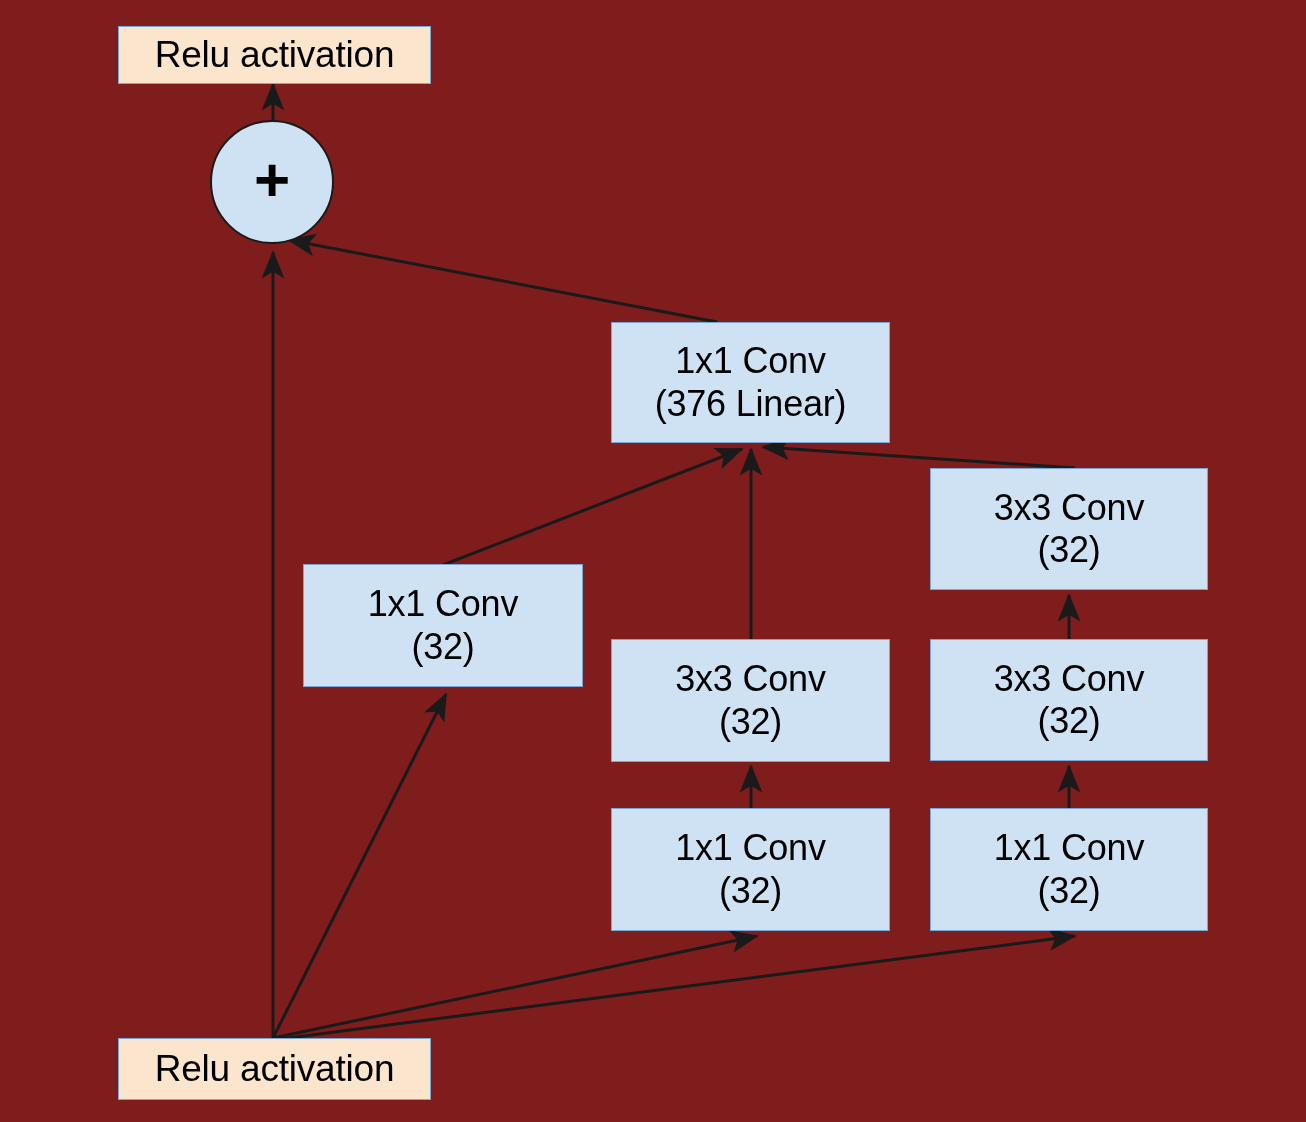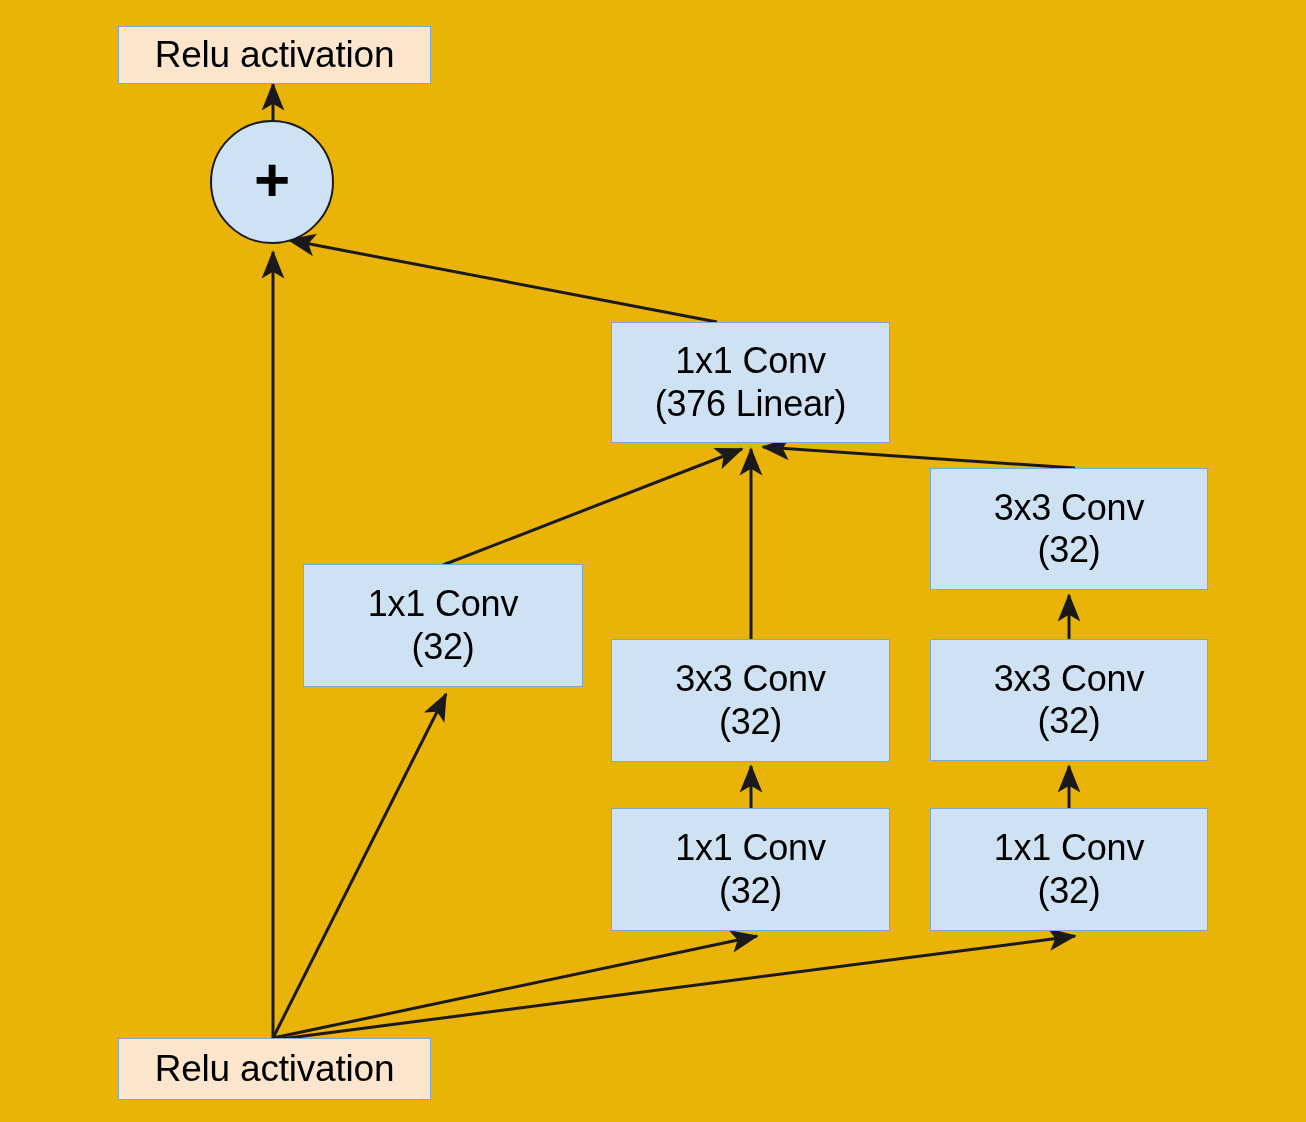--- a/index.html
+++ b/index.html
@@ -7,21 +7,21 @@
     padding: 0;
     background: #ffffff;
   }
   body {
     font-family: "Liberation Sans", sans-serif;
   }
   #canvas {
     position: relative;
     width: 1306px;
     height: 1122px;
-    background: #eab308;
+    background: #7f1d1d;
     overflow: hidden;
   }
   #edge-layer {
     position: absolute;
     left: 0;
     top: 0;
     width: 1306px;
     height: 1122px;
     pointer-events: none;
   }

